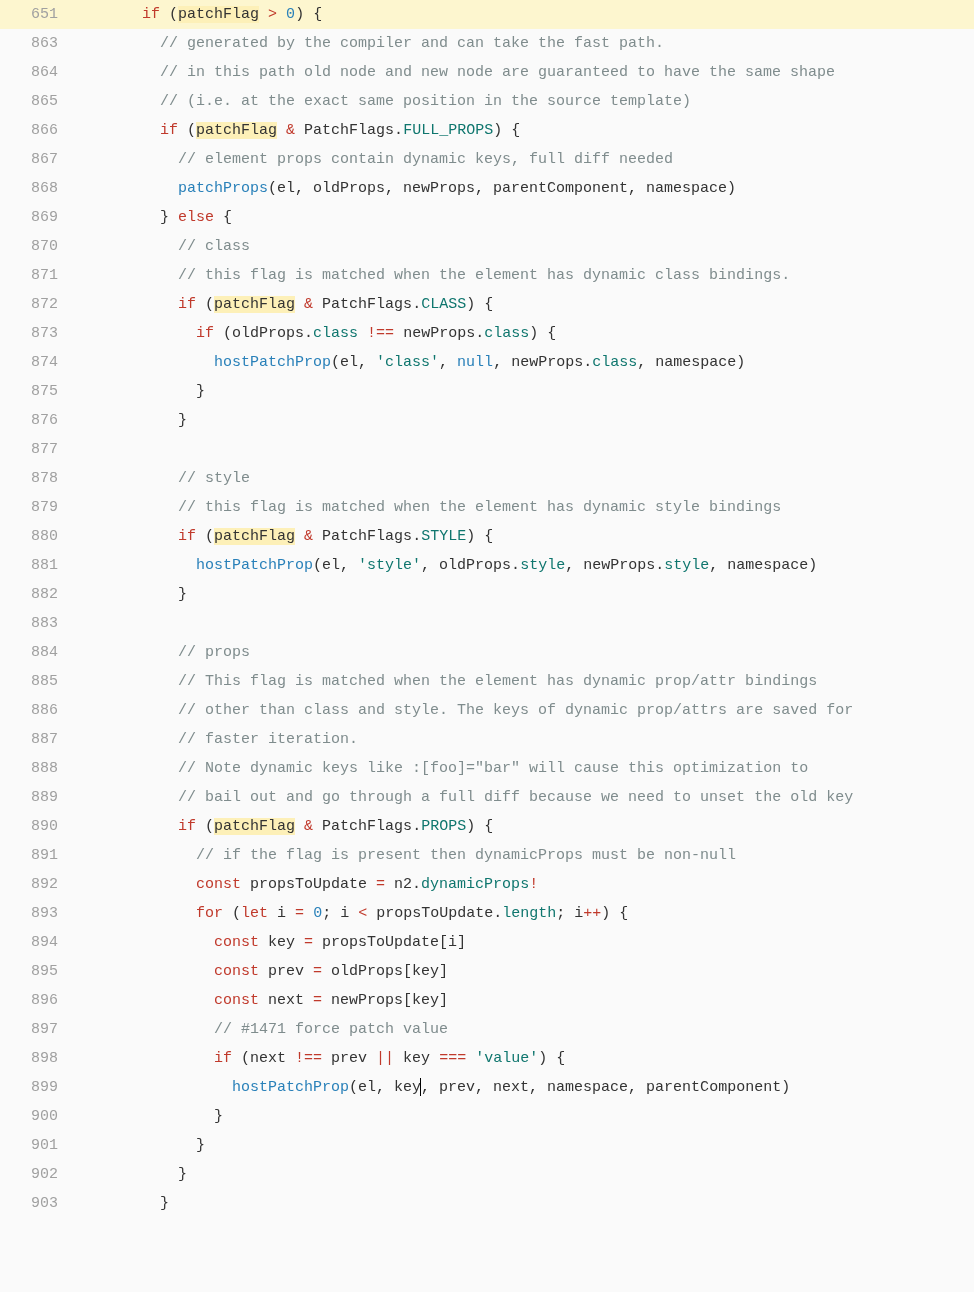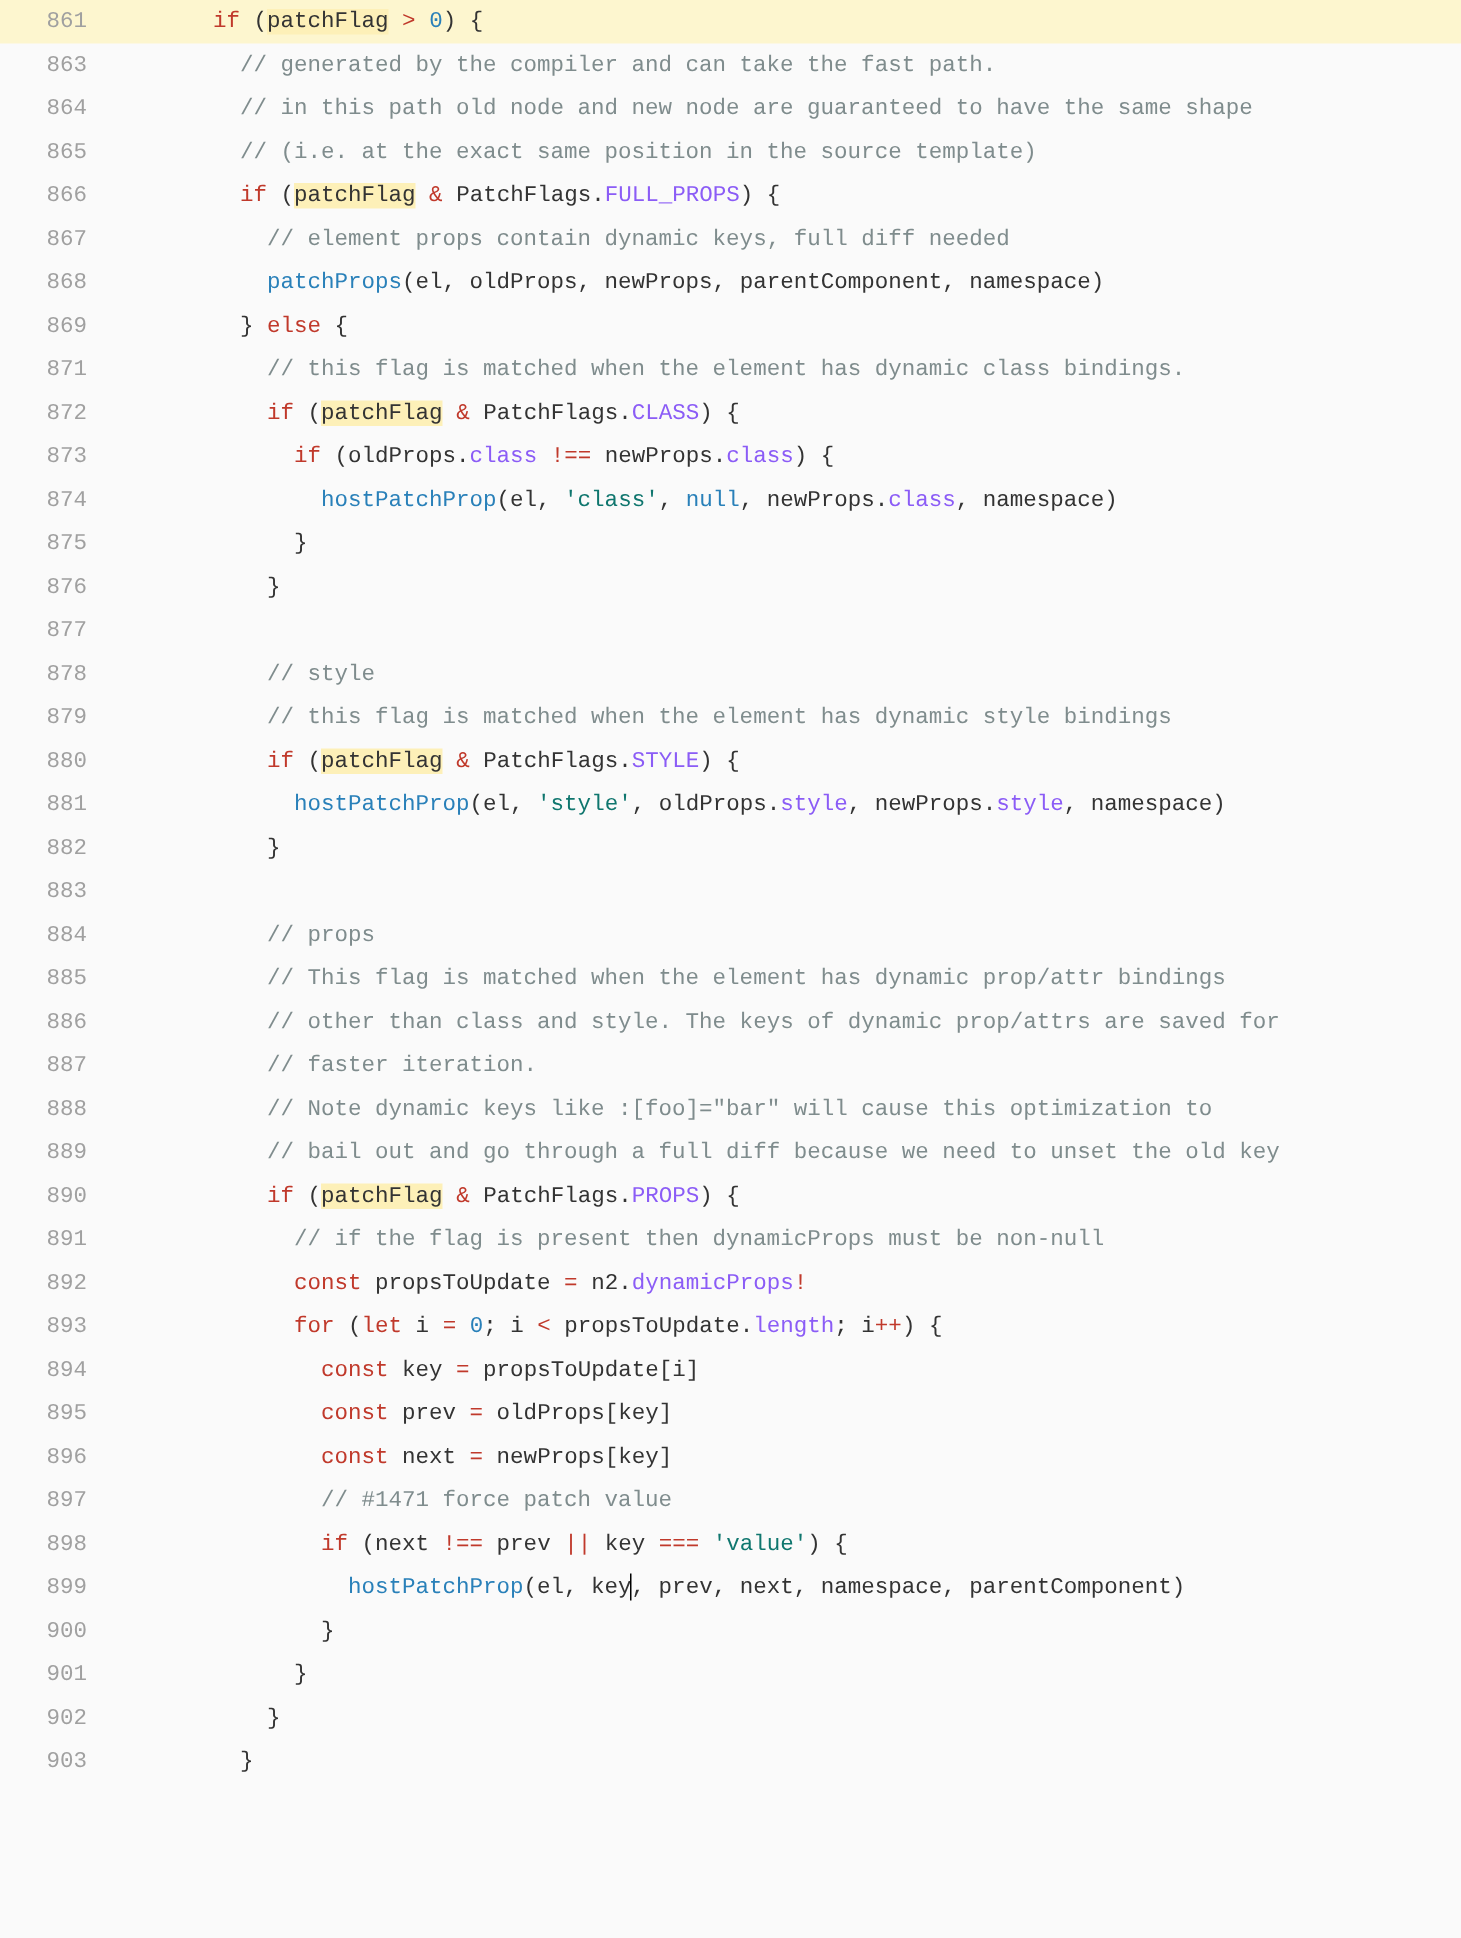--- a/index.html
+++ b/index.html
@@ -31,21 +31,21 @@
     vertical-align: top;
   }
   .code {
     display: table-cell;
     white-space: pre;
     vertical-align: top;
   }
   .kw { color: #c0392b; text-align: right; }
   .cm { color: #7f8c8d; }
   .fn { color: #2980b9; }
-  .prop { color: #8b5cf6; }
+  .prop { color: #0f766e; }
   .num { color: #2980b9; }
   .str { color: #0f766e; }
   .op { color: #c0392b; }
   .cursor {
     display: inline-block;
     width: 1px;
     height: 18px;
     background: #000;
     vertical-align: middle;
     margin-left: -1px;
@@ -55,21 +55,21 @@
     color: inherit;
     padding: 0;
     margin-top: 28px;
   }
 </style>
 </head>
 <body>
 
 <div class="code-container">
     <div class="line hl">
-      <div class="lnum">861</div>
+      <div class="lnum">651</div>
       <div class="code">        <span class="kw">if</span> (<mark>patchFlag</mark> <span class="op">&gt;</span> <span class="num">0</span>) {</div>
     </div>
     <div class="line">
       <div class="lnum">863</div>
       <div class="code">          <span class="cm">// generated by the compiler and can take the fast path.</span></div>
     </div>
     <div class="line">
       <div class="lnum">864</div>
       <div class="code">          <span class="cm">// in this path old node and new node are guaranteed to have the same shape</span></div>
     </div>
@@ -85,20 +85,24 @@
       <div class="lnum">867</div>
       <div class="code">            <span class="cm">// element props contain dynamic keys, full diff needed</span></div>
     </div>
     <div class="line">
       <div class="lnum">868</div>
       <div class="code">            <span class="fn">patchProps</span>(el, oldProps, newProps, parentComponent, namespace)</div>
     </div>
     <div class="line">
       <div class="lnum">869</div>
       <div class="code">          } <span class="kw">else</span> {</div>
+    </div>
+    <div class="line">
+      <div class="lnum">870</div>
+      <div class="code">            <span class="cm">// class</span></div>
     </div>
     <div class="line">
       <div class="lnum">871</div>
       <div class="code">            <span class="cm">// this flag is matched when the element has dynamic class bindings.</span></div>
     </div>
     <div class="line">
       <div class="lnum">872</div>
       <div class="code">            <span class="kw">if</span> (<mark>patchFlag</mark> <span class="op">&amp;</span> PatchFlags.<span class="prop">CLASS</span>) {</div>
     </div>
     <div class="line">

